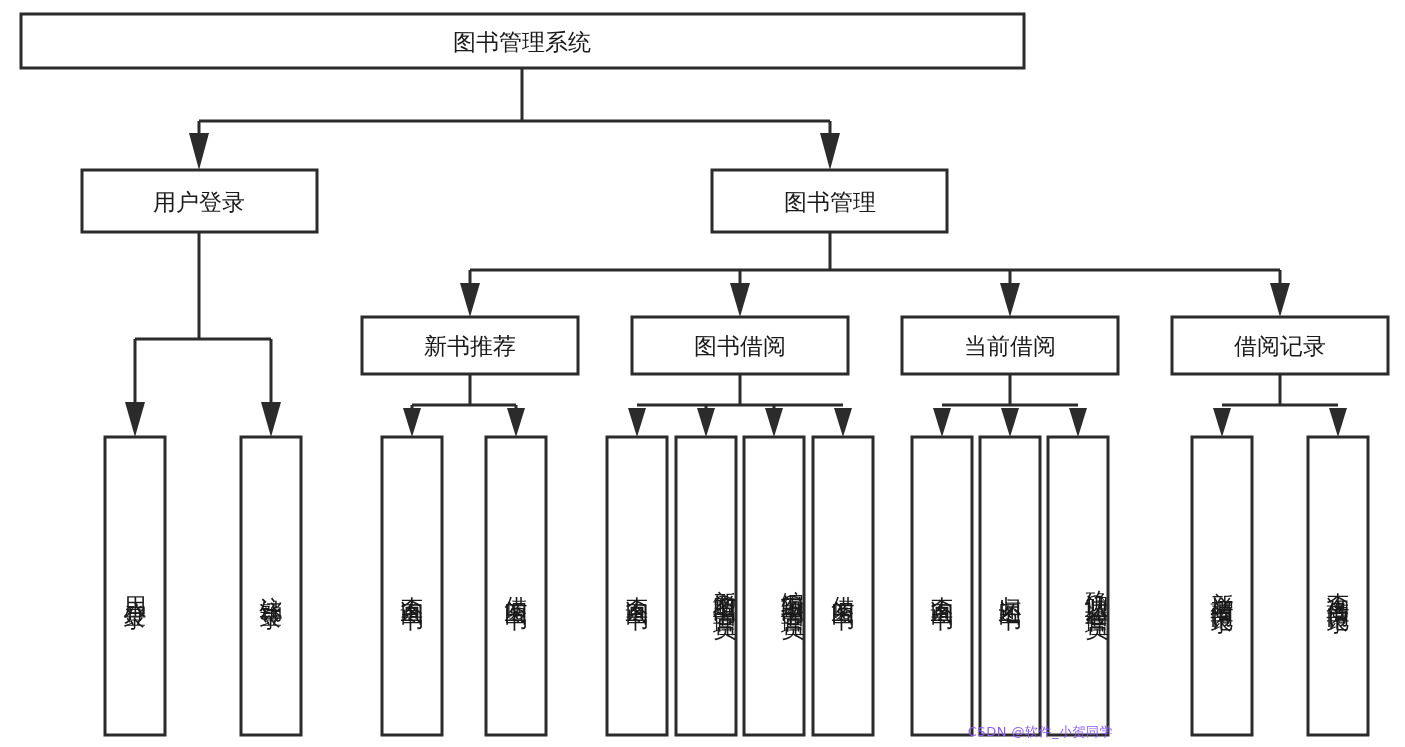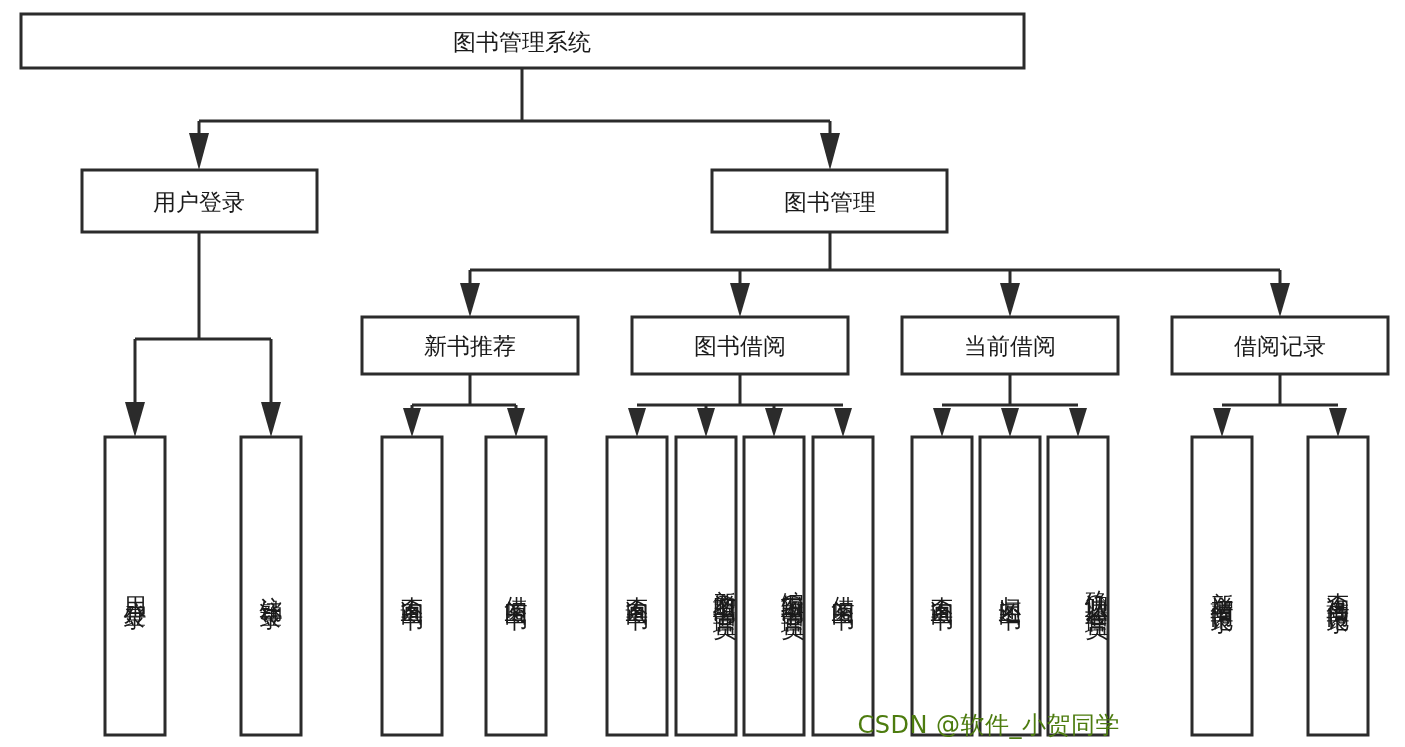--- a/index.html
+++ b/index.html
@@ -62,25 +62,25 @@
     letter-spacing: 4px;
     display: flex;
     align-items: center;
     justify-content: center;
     text-align: center;
     white-space: nowrap;
     pointer-events: none;
   }
   .watermark {
     position: absolute;
-    right: 12px;
+    right: 19px;
     bottom: 6px;
     font-family: "DejaVu Sans", "Liberation Sans", sans-serif;
-    font-size: 24px;
-    color: #4d7c0f;
+    font-size: 13px;
+    color: #8b5cf6;
     white-space: nowrap;
     letter-spacing: 0.5px;
   }
 </style>
 </head>
 <body>
 
 <div id="diagram-root">
 
   <svg id="tree-svg" viewBox="0 0 1405 747">

